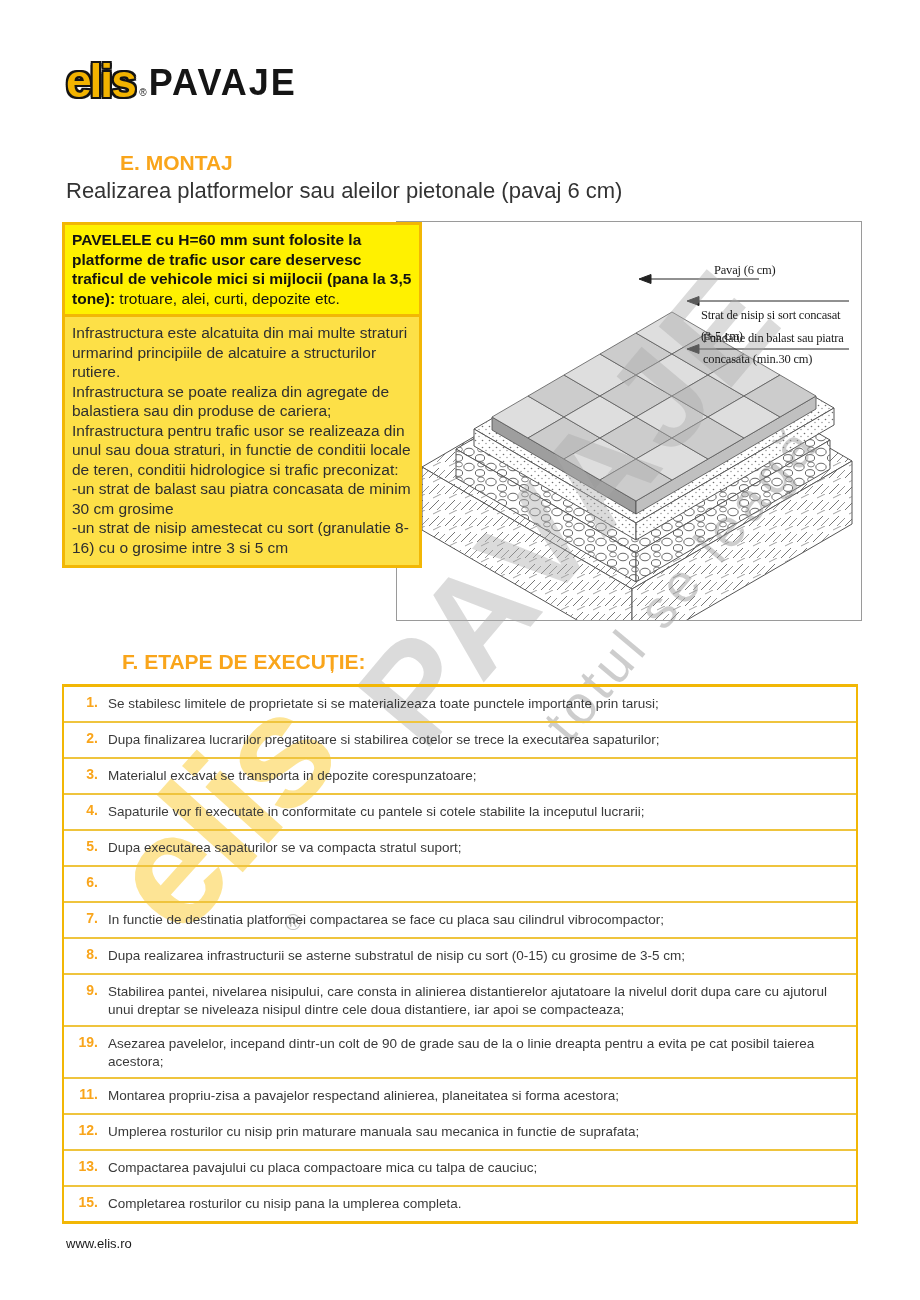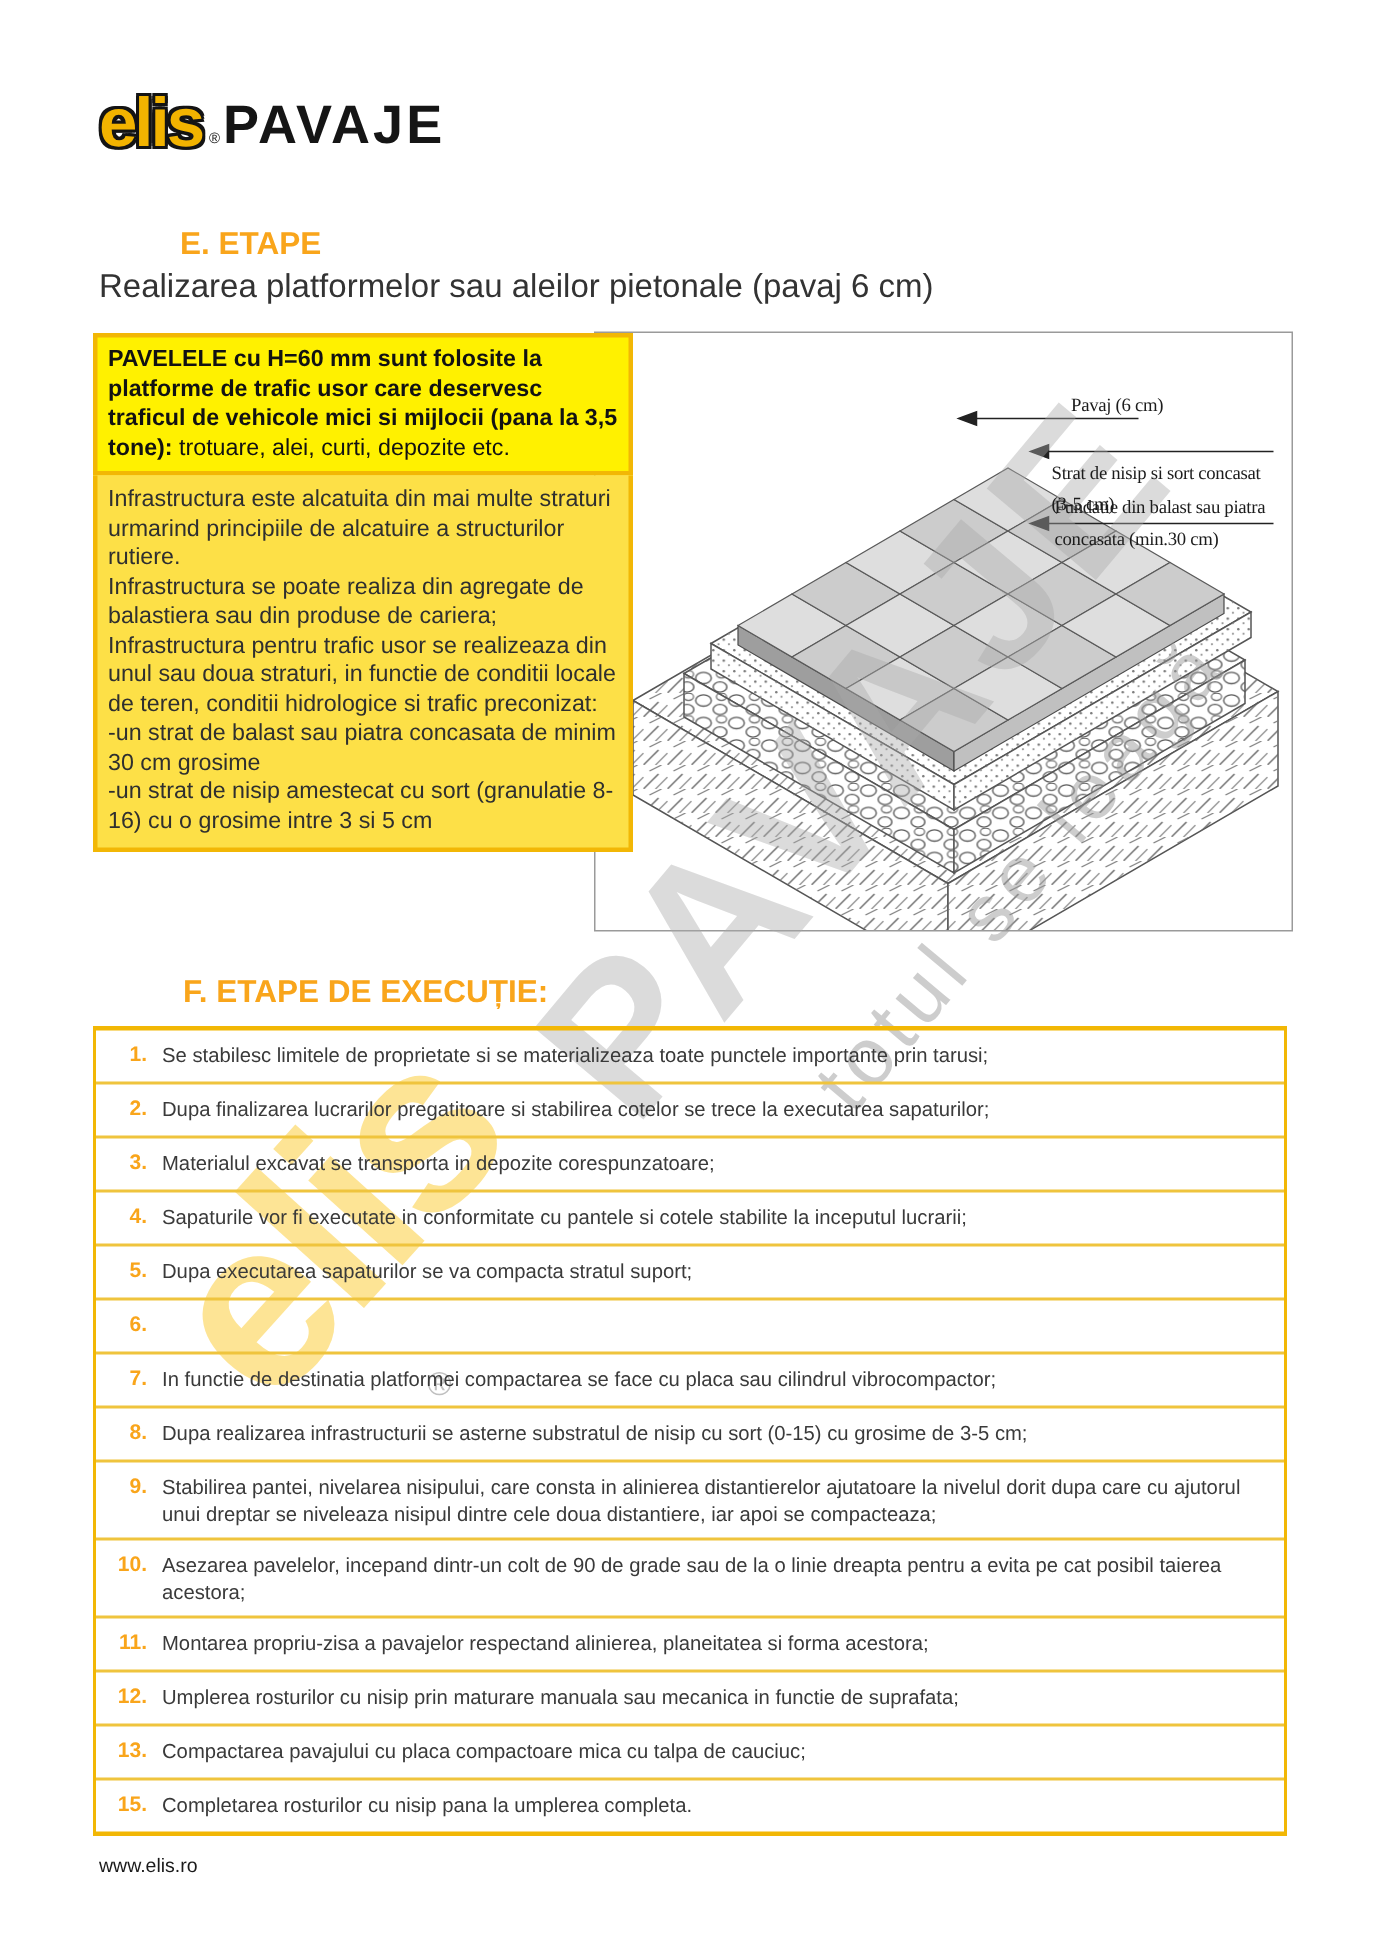--- a/index.html
+++ b/index.html
@@ -59,21 +59,21 @@
 <div class="page">
 
   <div class="logo">
     <div class="logo-emblem">
       <span>elis</span>
       <span class="logo-reg">®</span>
     </div>
     <div class="logo-word">PAVAJE</div>
   </div>
 
-  <div class="sec-e-title accent">E. ETAPE</div>
+  <div class="sec-e-title accent">E. MONTAJ</div>
   <div class="sec-e-sub">Realizarea platformelor sau aleilor pietonale (pavaj 6 cm)</div>
 
   <div class="left-col">
     <div class="hl-box">
       <b>PAVELELE cu H=60 mm sunt  folosite la platforme de trafic usor care deservesc traficul de  vehicole mici si mijlocii (pana la 3,5 tone):</b><span> trotuare, alei, curti, depozite etc.</span>
     </div>
     <div class="info-box">
       <div>Infrastructura este alcatuita din mai multe straturi urmarind principiile de alcatuire a structurilor rutiere.</div>
       <div>Infrastructura  se poate realiza din agregate de balastiera sau din produse de cariera;</div>
       <div>Infrastructura  pentru trafic usor se realizeaza din unul sau doua straturi, in functie de conditii locale de teren, conditii hidrologice si trafic preconizat:</div>
@@ -205,21 +205,21 @@
       </div>
     <div class="step-row">
         <span class="step-num">8.</span>
         <span class="step-text">Dupa realizarea infrastructurii se asterne substratul de nisip cu sort (0-15) cu grosime de 3-5 cm;</span>
       </div>
     <div class="step-row">
         <span class="step-num">9.</span>
         <span class="step-text">Stabilirea pantei, nivelarea nisipului, care consta in alinierea distantierelor ajutatoare la nivelul dorit dupa care cu ajutorul unui dreptar se niveleaza nisipul dintre cele doua distantiere, iar apoi se compacteaza;</span>
       </div>
     <div class="step-row">
-        <span class="step-num">10.</span>
+        <span class="step-num">19.</span>
         <span class="step-text">Asezarea pavelelor, incepand dintr-un colt de 90 de grade sau de la o linie dreapta pentru a evita pe cat posibil taierea acestora;</span>
       </div>
     <div class="step-row">
         <span class="step-num">11.</span>
         <span class="step-text">Montarea propriu-zisa a pavajelor respectand alinierea, planeitatea si forma acestora;</span>
       </div>
     <div class="step-row">
         <span class="step-num">12.</span>
         <span class="step-text">Umplerea rosturilor cu nisip prin maturare manuala sau mecanica in functie de suprafata;</span>
       </div>

